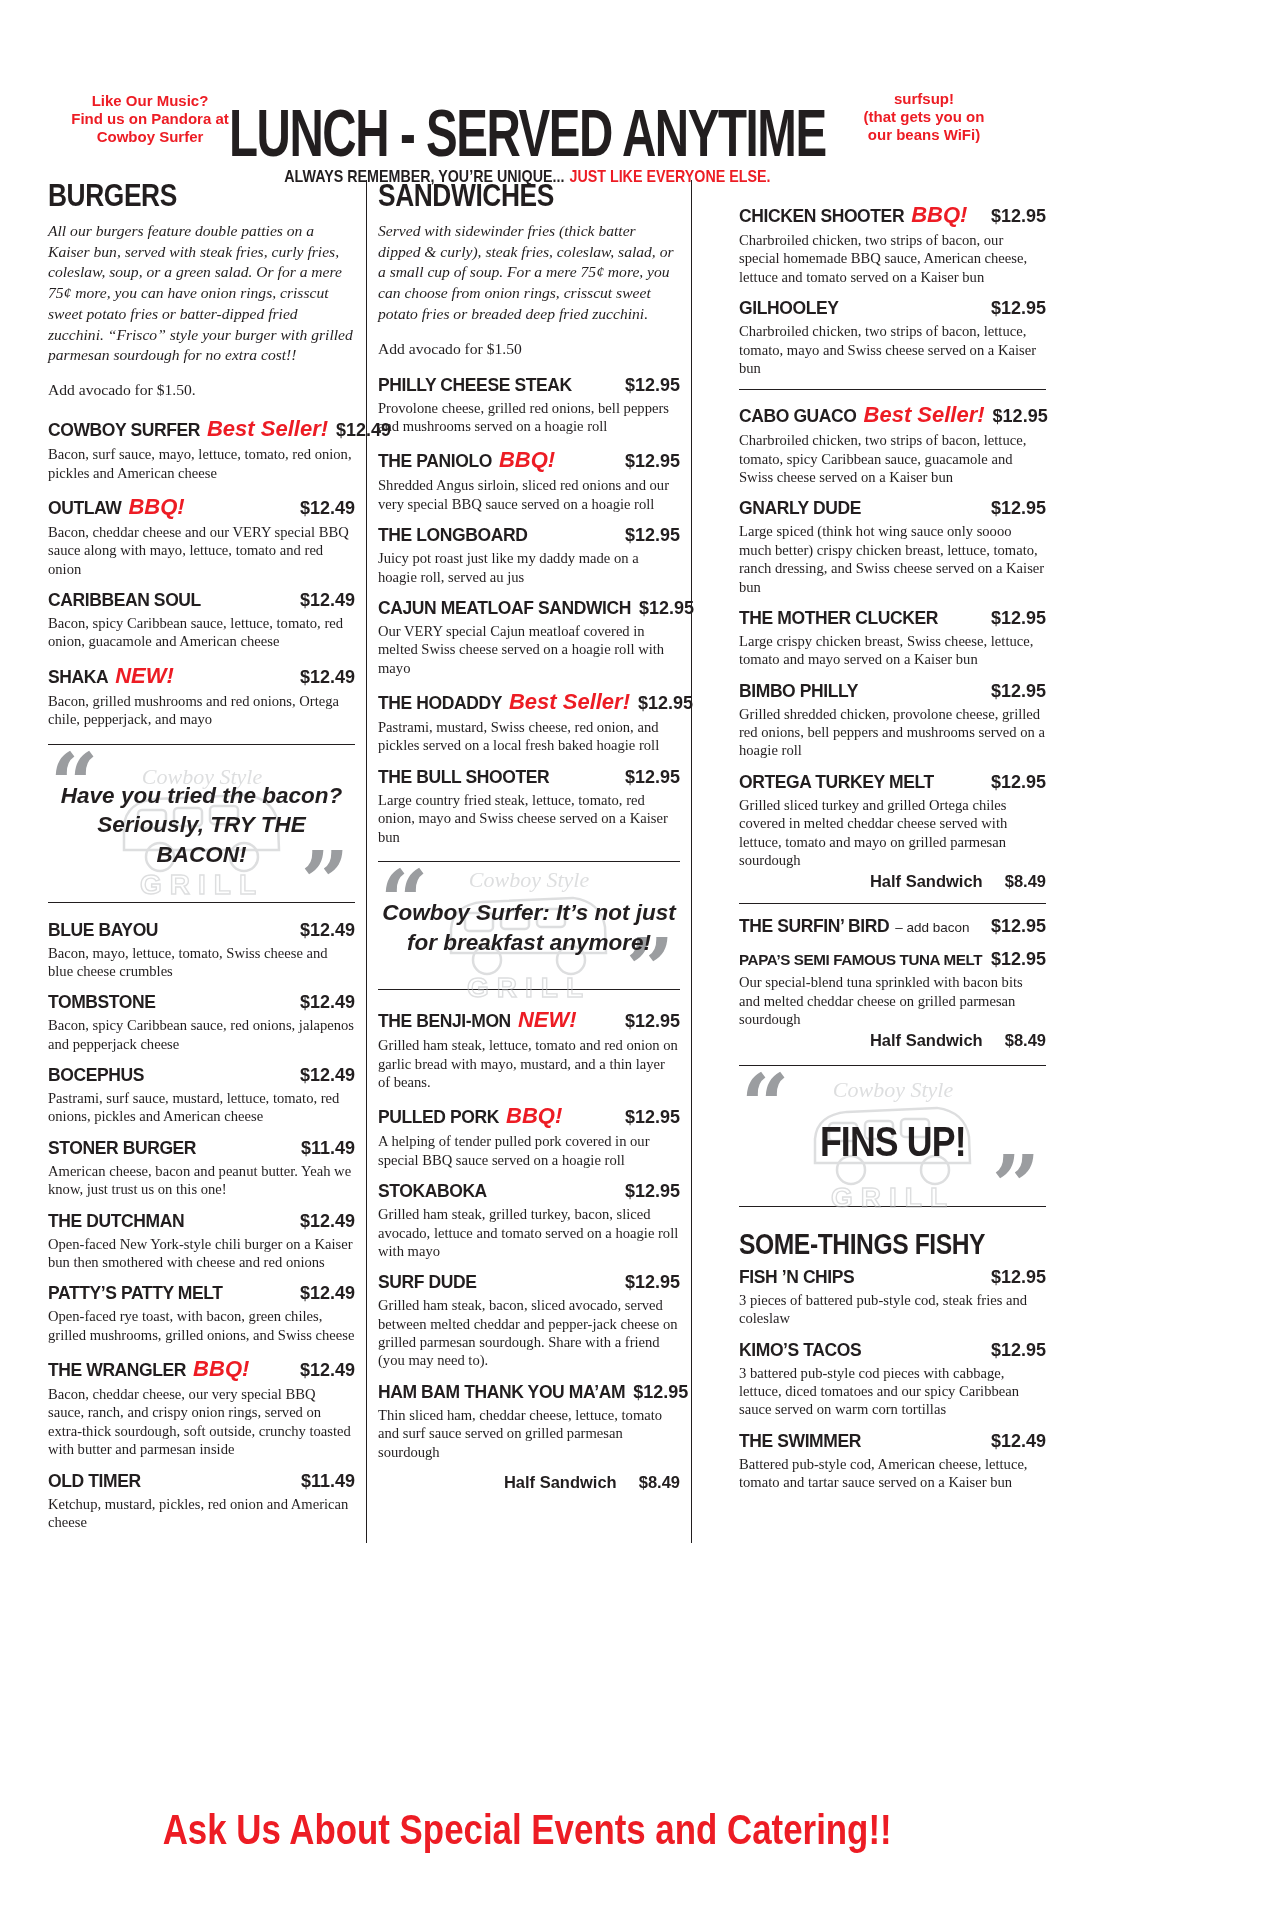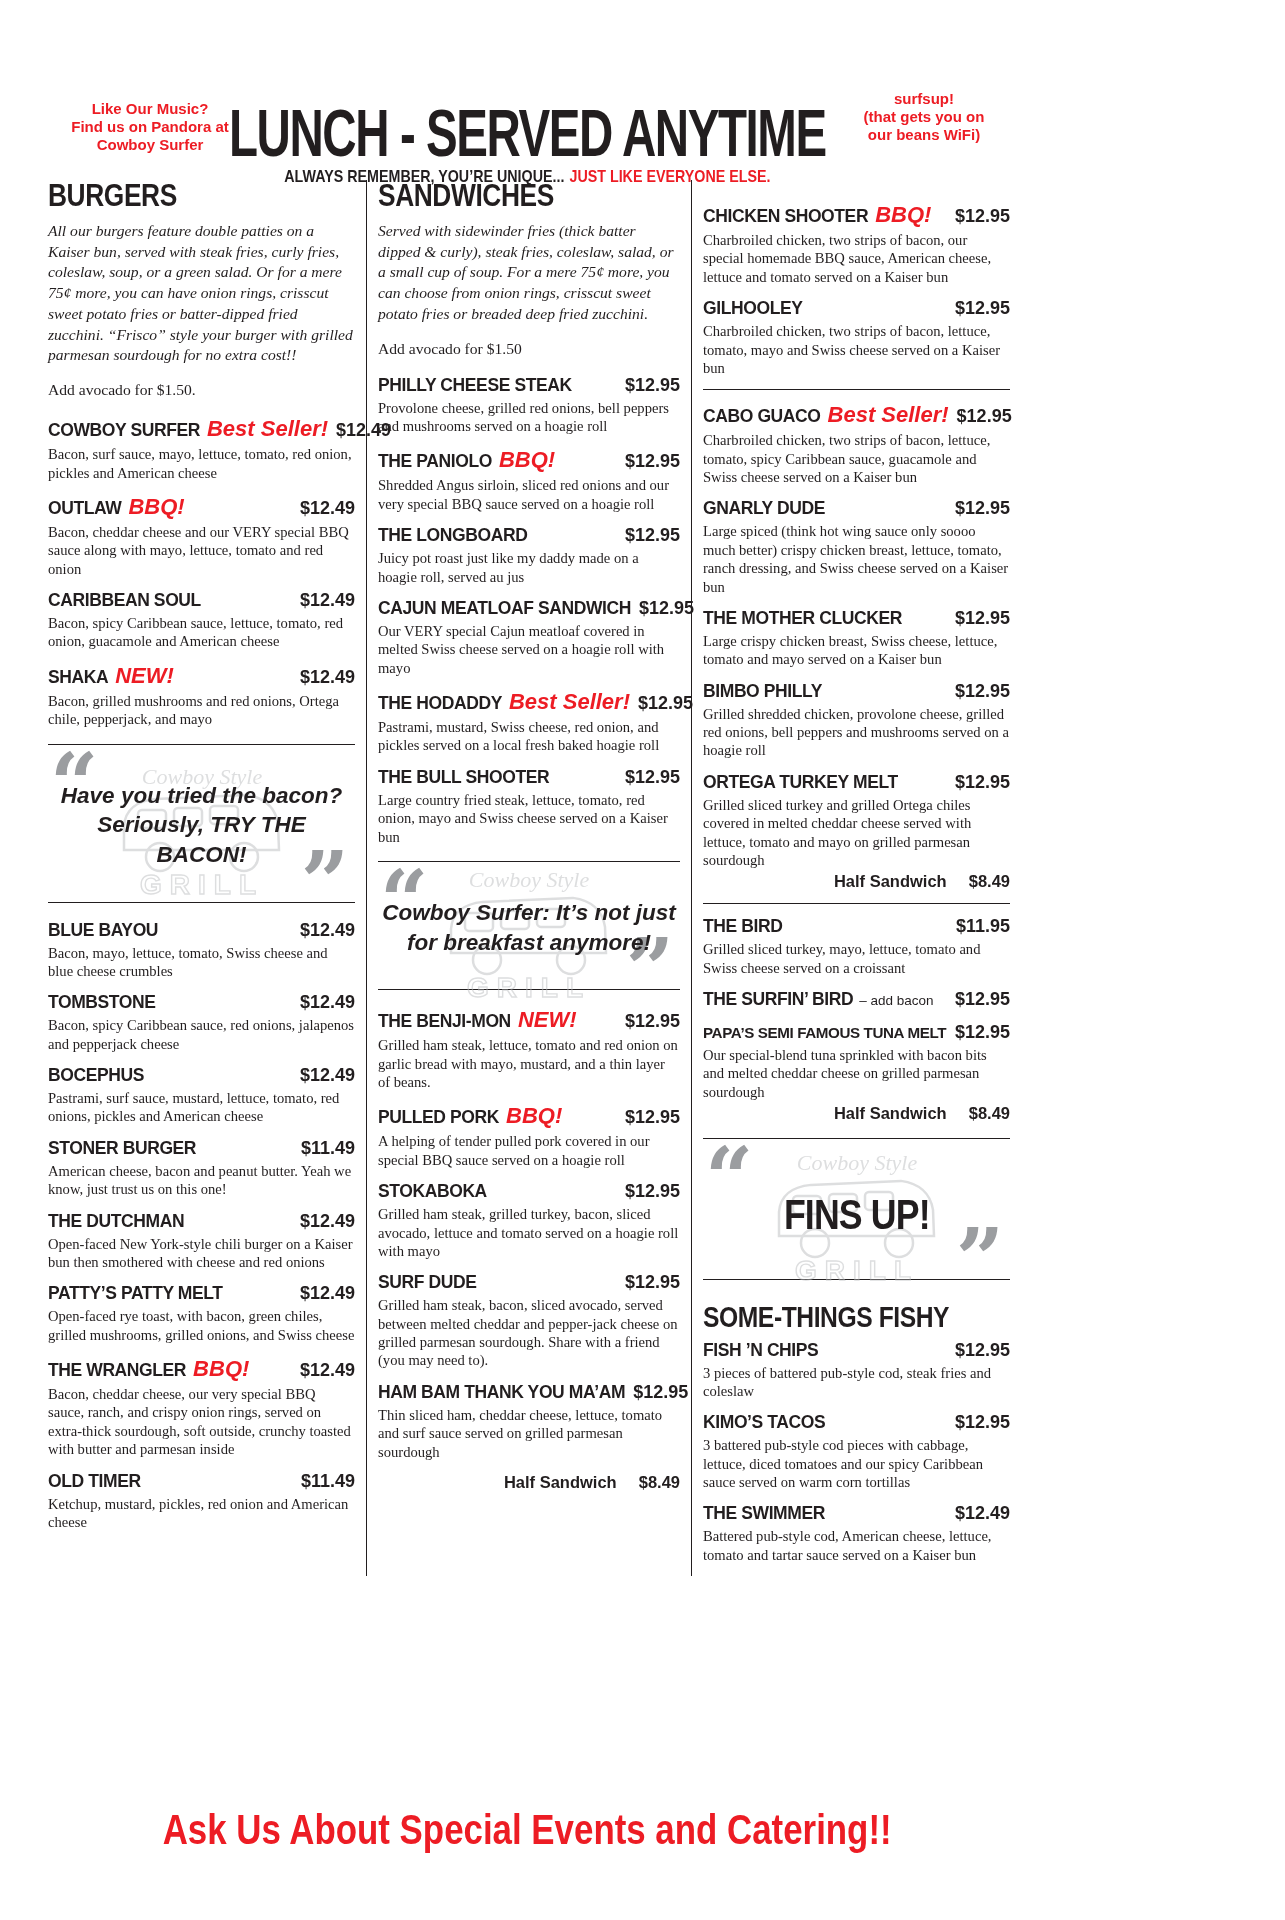--- a/index.html
+++ b/index.html
@@ -5,38 +5,38 @@
   * { margin:0; padding:0; box-sizing:border-box; }
   body { background:#ffffff; }
   .page { position:relative; width:1285px; height:1920px; background:#ffffff;
           color:#221e1f; overflow:hidden;
           font-family:"Liberation Serif", serif; }
 
   
   .page-header { position:absolute; top:84px; left:48px; width:958px; }
   .promo { position:absolute; color:#ed1c24; font-family:"Liberation Sans",sans-serif;
            font-weight:bold; font-size:15px; line-height:1.2; text-align:center; }
-  .promo-left  { left:12px; top:16px; width:180px; }
+  .promo-left  { left:12px; top:8px; width:180px; }
   .promo-right { right:2px; top:6px; width:160px; }
   .title-row { text-align:center;margin-top:16px; }
   .title-text { display:inline-block; font-family:"Liberation Sans",sans-serif;
                 font-weight:bold; font-size:66px; line-height:1; letter-spacing:-2px;
                 transform:scaleX(0.72); transform-origin:center; white-space:nowrap; }
   .tagline-row { text-align:center; margin-top:1px; }
   .tagline-condense { display:inline-block; transform:scaleX(0.84); transform-origin:center;
                       white-space:nowrap; font-family:"Liberation Sans",sans-serif;
                       font-weight:bold; font-size:17px; }
   .tagline-red { color:#ed1c24; margin-left:6px; }
 
   
   .columns { position:absolute; top:180px; left:48px; width:958px;
              display:flex; align-items:stretch; }
   .col { width:307px; flex:0 0 auto; }
   .col-mid { width:302px; }
-  .col-right { width:307px; padding-top:22px; }
+  .col-right { width:307px; padding-top:22px;margin-left:36px; }
   .vdivider { flex:0 0 1px; background:#221e1f; margin:0 11px; }
 
   .heading { display:inline-block; font-family:"Liberation Sans",sans-serif; font-weight:bold;
              font-size:31px; line-height:1; letter-spacing:-0.5px;
              transform:scaleX(0.85); transform-origin:left center;
              margin:0 0 8px; white-space:nowrap; }
   .intro { font-style:italic; font-size:15.6px; line-height:1.33; margin:2px 0 15px; }
   .addon { font-size:15.6px; margin:0 0 17px; }
 
   .item { margin:0 0 12px; }
@@ -419,27 +419,20 @@
         <div class="half-line">
           <span>Half Sandwich</span>
           <span>$8.49</span>
         </div>
       </div>
 
       <hr class="hr-rule">
 
       <div class="item">
         <div class="item-head">
-          <span class="iname">THE BIRD</span>
-          <span class="iprice">$11.95</span>
-        </div>
-        <p class="idesc">Grilled sliced turkey, mayo, lettuce, tomato and Swiss cheese served on a croissant</p>
-      </div>
-      <div class="item">
-        <div class="item-head">
           <span class="iname">THE SURFIN’ BIRD</span>
           <span class="inote">– add bacon</span>
           <span class="iprice">$12.95</span>
         </div>
       </div>
       <div class="item">
         <div class="item-head">
           <span class="iname small">PAPA’S SEMI FAMOUS TUNA MELT</span>
           <span class="iprice">$12.95</span>
         </div>

